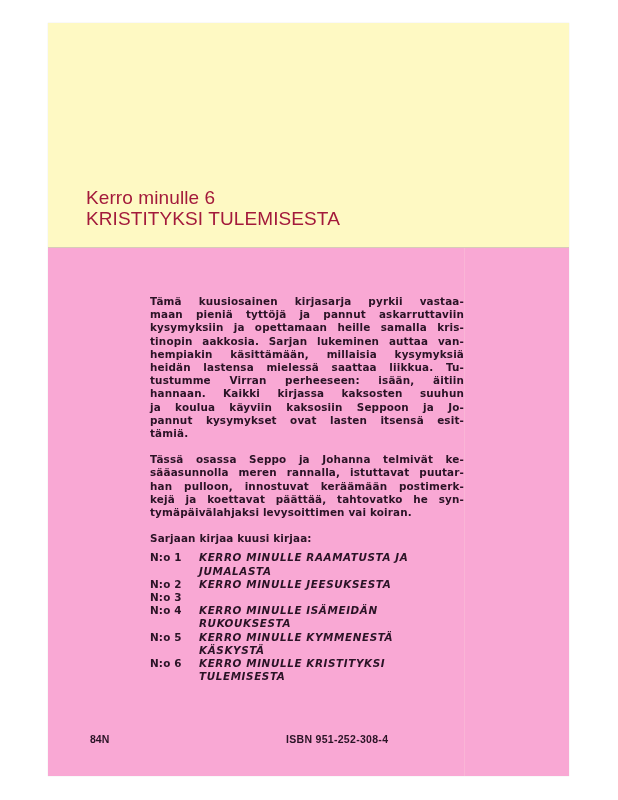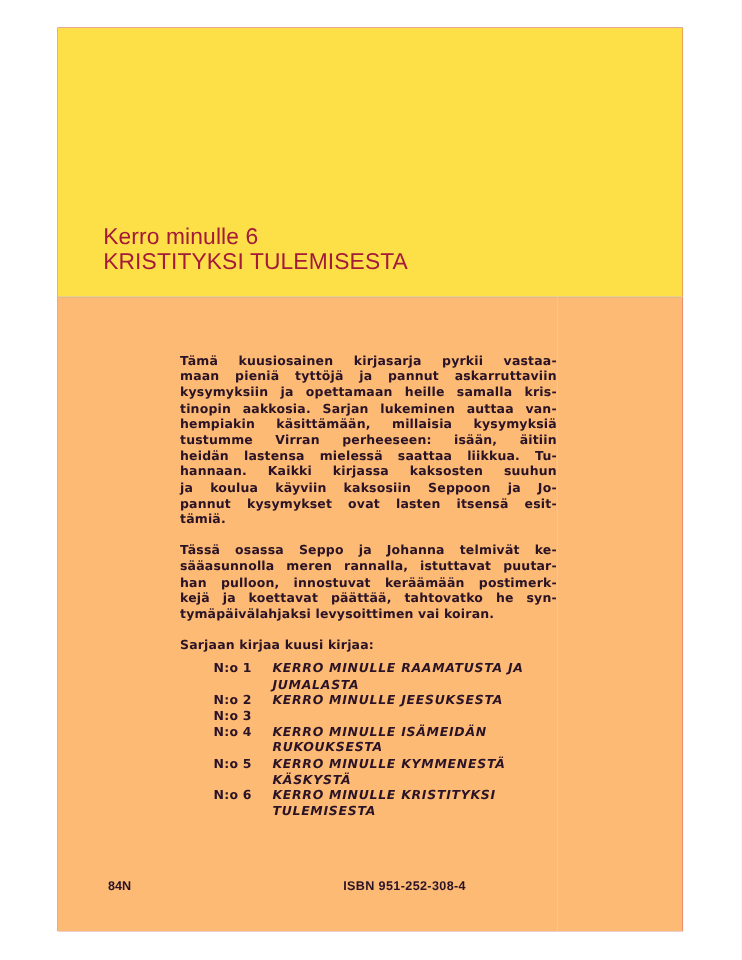--- a/index.html
+++ b/index.html
@@ -23,40 +23,40 @@
       background: #c51a3d;
       box-shadow: 0 0 1px rgba(0,0,0,0.15);
       overflow: hidden;
     }
     .cream {
       position: absolute;
       left: 0;
       top: 0;
       width: 100%;
       height: 224px;
-      background: #fde047;
+      background: #fef9c3;
       border-bottom: 1px solid #d8cbb8;
     }
     .title {
       position: absolute;
       left: 38px;
       top: 164px;
       color: #a31a3b;
       font-size: 19px;
       line-height: 21px;
       letter-spacing: 0.1px;
     }
     .title div { white-space: nowrap; }
     .red {
       position: absolute;
       left: 0;
       top: 225px;
       width: 100%;
       bottom: 0;
-      background: #fdba74;
+      background: #f9a8d4;
     }
     .body-text {
       position: absolute;
       left: 102px;
       top: 47px;
       width: 314px;
       color: #2a1326;
       font-family: "DejaVu Sans", sans-serif;
       font-weight: bold;
       font-size: 10.4px;
@@ -66,21 +66,21 @@
     }
     .para { margin: 0 0 13px 0; }
     .para .ln { display: block; text-align: justify; text-align-last: justify; white-space: nowrap; }
     .para .ln.last { text-align-last: left; }
     .series-title { margin: 0 0 6px 0; }
     .series-list { margin: 0; padding: 0; list-style: none; }
     .series-item {
       display: flex;
       line-height: 13.2px;
     }
-    .series-num { width: 49px; flex: 0 0 49px; white-space: nowrap; margin-left: 28px; }
+    .series-num { width: 49px; flex: 0 0 49px; white-space: nowrap; }
     .series-name { white-space: pre-line; letter-spacing: 0.6px; font-style: italic; }
     .footer-left {
       position: absolute;
       left: 42px;
       bottom: 31px;
       color: #2a1326;
       font-size: 10.5px;
       font-weight: bold;
     }
     .footer-right {
@@ -115,22 +115,22 @@
   <div class="red">
     <div class="crease"></div>
 
     <div class="body-text">
       <div class="para">
         <span class="ln">Tämä kuusiosainen kirjasarja pyrkii vastaa-</span>
         <span class="ln">maan pieniä tyttöjä ja pannut askarruttaviin</span>
         <span class="ln">kysymyksiin ja opettamaan heille samalla kris-</span>
         <span class="ln">tinopin aakkosia. Sarjan lukeminen auttaa van-</span>
         <span class="ln">hempiakin käsittämään, millaisia kysymyksiä</span>
+        <span class="ln">heidän lastensa mielessä saattaa liikkua. Tu-</span>
         <span class="ln">tustumme Virran perheeseen: isään, äitiin</span>
-        <span class="ln">heidän lastensa mielessä saattaa liikkua. Tu-</span>
         <span class="ln">hannaan. Kaikki kirjassa kaksosten suuhun</span>
         <span class="ln">ja koulua käyviin kaksosiin Seppoon ja Jo-</span>
         <span class="ln">pannut kysymykset ovat lasten itsensä esit-</span>
         <span class="ln last">tämiä.</span>
       </div>
 
       <div class="para">
         <span class="ln">Tässä osassa Seppo ja Johanna telmivät ke-</span>
         <span class="ln">sääasunnolla meren rannalla, istuttavat puutar-</span>
         <span class="ln">han pulloon, innostuvat keräämään postimerk-</span>

